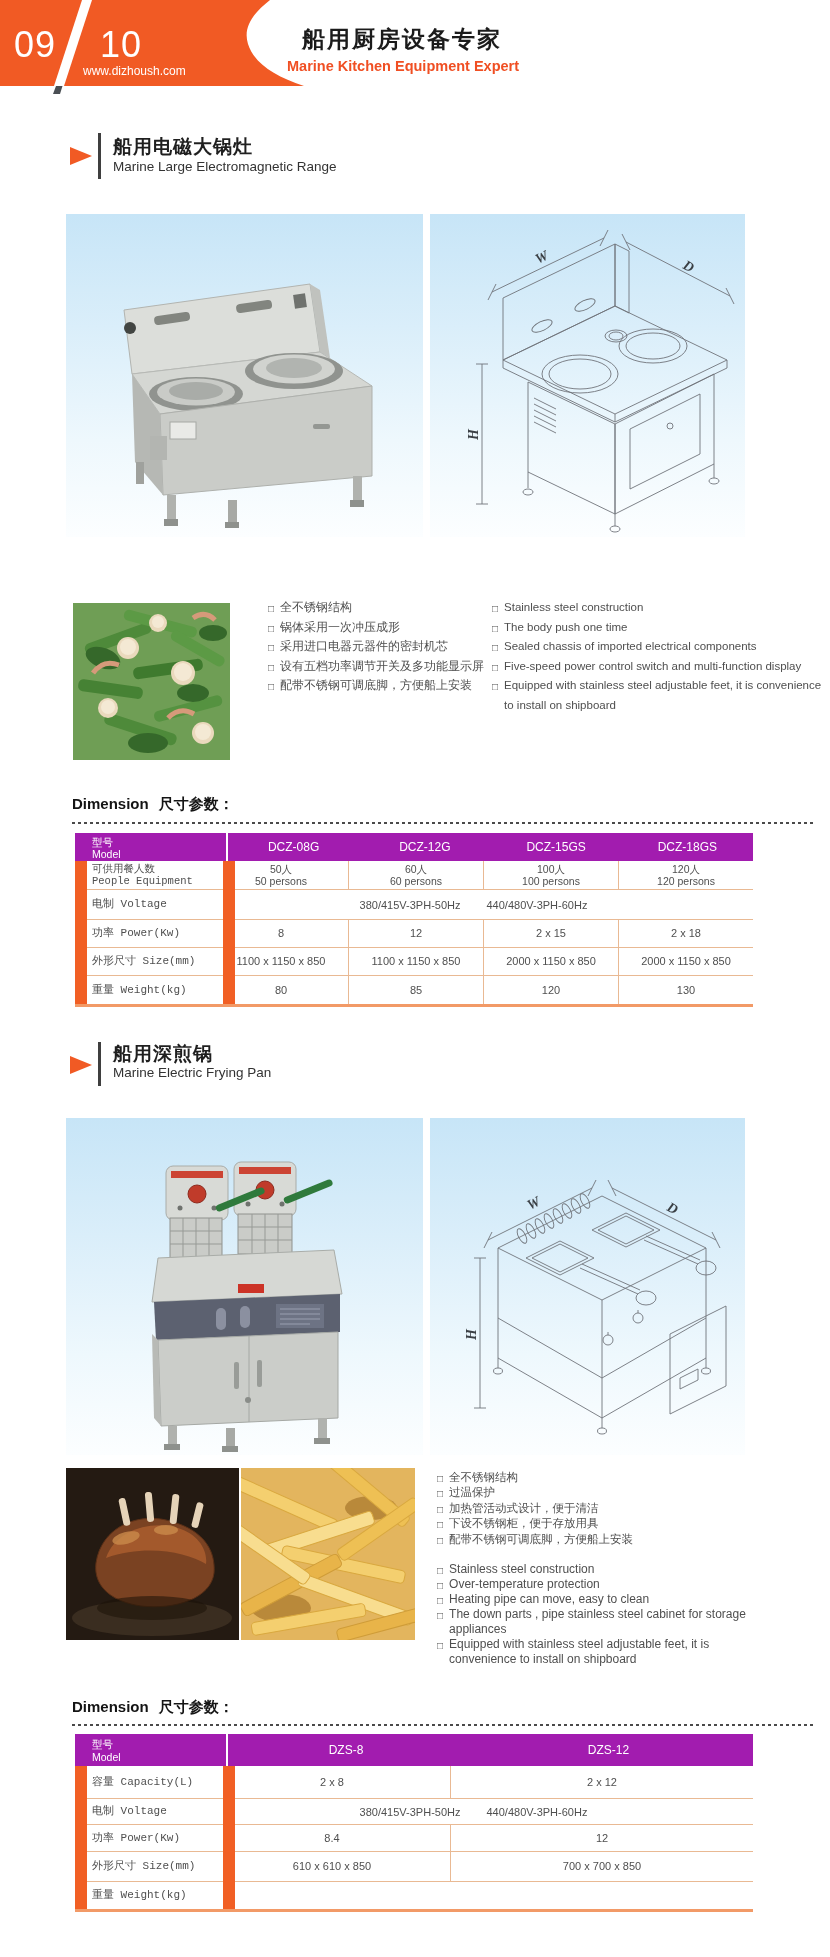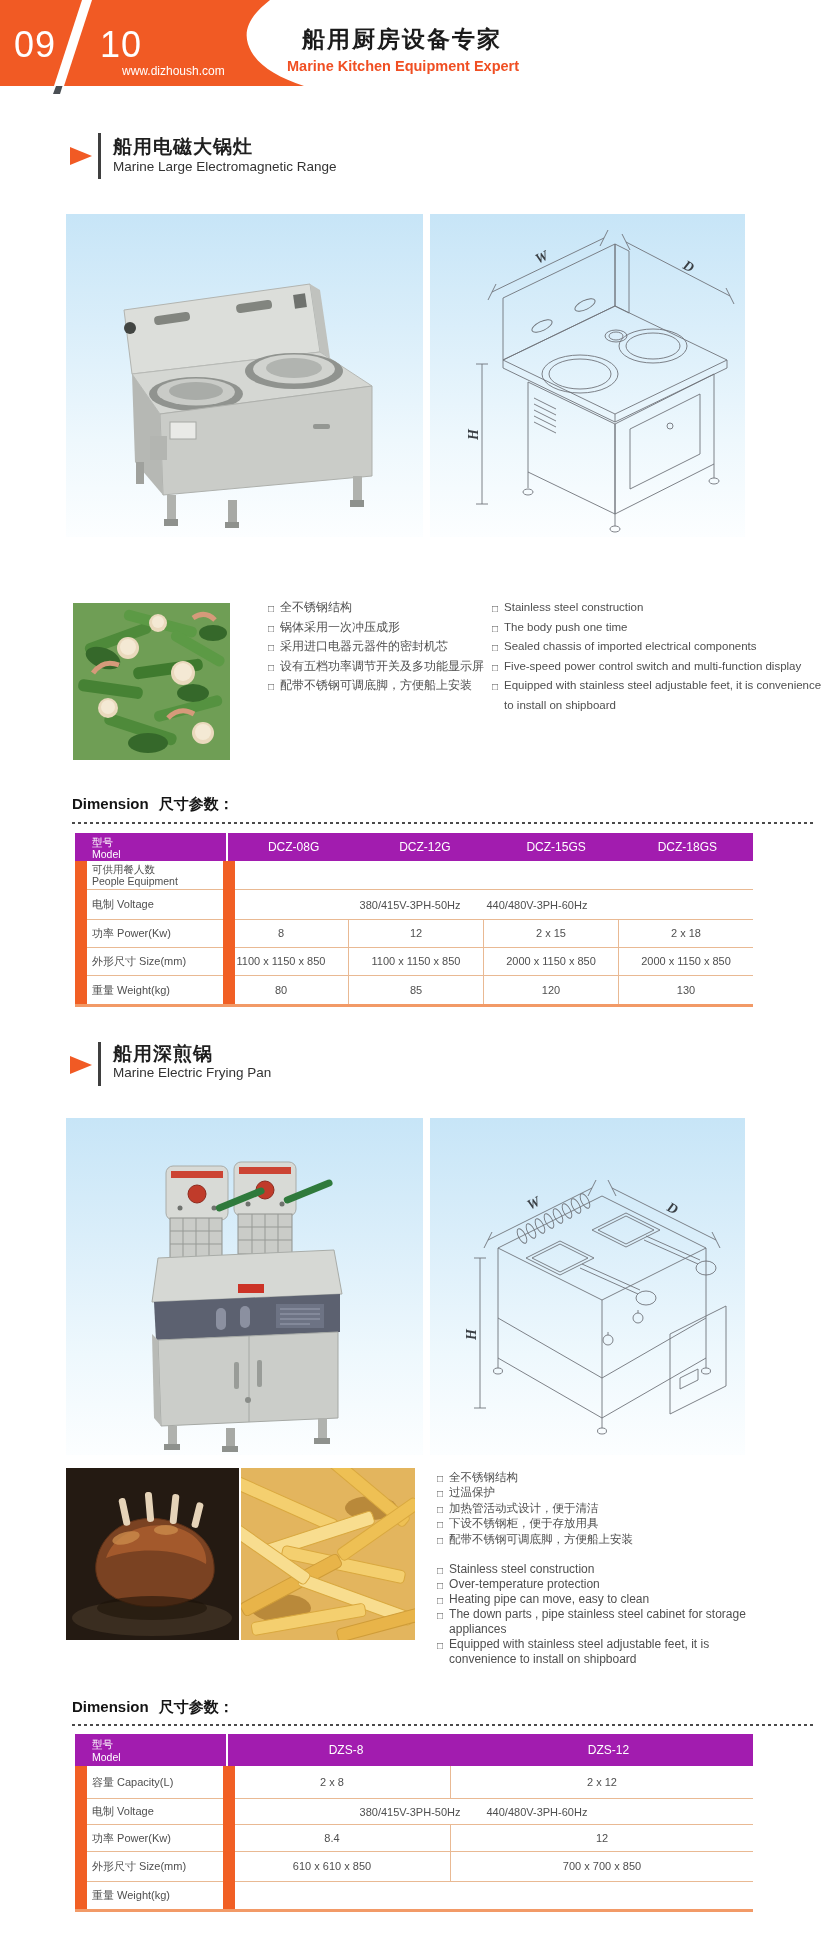--- a/index.html
+++ b/index.html
@@ -1,21 +1,21 @@
 <!DOCTYPE html>
 <html><head>
 <meta charset="utf-8">
 <style>
   html,body{margin:0;padding:0;background:#fff;}
   .page{position:relative;width:830px;height:1957px;background:#fff;overflow:hidden;
         font-family:"Liberation Sans",sans-serif;color:#222;}
   .abs{position:absolute;}
   
   .pn{position:absolute;color:#fff;font-size:36px;letter-spacing:1px;}
-  .site{position:absolute;color:#fff;font-size:12px;margin-left:39px;}
+  .site{position:absolute;color:#fff;font-size:12px;}
   .title-cn{position:absolute;font-size:23px;font-weight:bold;color:#1b1b1b;letter-spacing:2px;}
   .title-en{position:absolute;font-size:14.5px;font-weight:bold;color:#f04f23;}
   
   .tri{position:absolute;width:0;height:0;border-left:22px solid #f15a24;
        border-top:9px solid transparent;border-bottom:9px solid transparent;}
   .vbar{position:absolute;width:3px;background:#3f3f3f;}
   .sh-cn{position:absolute;left:113px;font-size:19px;font-weight:bold;color:#1f1f1f;letter-spacing:1px;}
   .sh-en{position:absolute;left:113px;font-size:13.5px;color:#333;}
   
   .panel{position:absolute;background:linear-gradient(180deg,#c7e5f7 0%,#daeefa 35%,#eef8fd 70%,#fcfeff 100%);}
@@ -34,21 +34,21 @@
   .hdr{position:absolute;top:0;left:0;right:0;background:#a21caf;display:flex;}
   .hlab{width:151px;color:#fff;font-size:10.5px;line-height:12px;padding:3px 0 0 17px;box-sizing:border-box;}
   .hlab span{display:block;}
   .hgap{width:2px;background:#fff;}
   .hcols{flex:1;display:flex;}
   .hcol{flex:1;display:flex;align-items:center;justify-content:center;color:#fff;font-size:12px;}
   .tbody{position:absolute;left:0;right:0;}
   .trow{display:flex;border-bottom:1px solid #e9b993;box-sizing:border-box;background:#fff;}
   .trow:last-child{border-bottom:none;}
   .rl{width:127px;padding-left:17px;box-sizing:border-box;font-size:11px;color:#4f4f4f;
-      display:flex;flex-direction:column;justify-content:center;line-height:12.5px;}
+      display:flex;flex-direction:column;justify-content:center;line-height:12.5px;font-family:Liberation Mono, monospace;}
   .rl.two{font-size:10.5px;}
   .rd{flex:1;display:flex;padding-left:12px;}
   .cell{flex:1;display:flex;flex-direction:column;align-items:center;justify-content:center;
         font-size:11px;color:#4f4f4f;border-left:1px solid #e9b993;line-height:12.5px;}
   .cell:first-child{border-left:none;}
   .cell.two{font-size:10.5px;}
   .merged{flex:1;display:flex;align-items:center;justify-content:center;gap:26px;
           font-size:11px;color:#4f4f4f;padding-right:20px;}
   .c1f{flex:0 0 236px;}
   .obar{position:absolute;width:12px;background:#f15f24;z-index:3;}
@@ -253,20 +253,38 @@
         <div class="hcol">DCZ-15GS</div>
         <div class="hcol">DCZ-18GS</div>
       </div>
     </div>
     <div class="tbody" style="top:28px;height:143px">
       <div class="trow" style="height:29px">
         <div class="rl two">
           <span>可供用餐人数</span>
           <span>People Equipment</span>
         </div>
+        <div class="rd">
+          <div class="cell two">
+              <span>50人</span>
+              <span>50 persons</span>
+            </div>
+          <div class="cell two">
+              <span>60人</span>
+              <span>60 persons</span>
+            </div>
+          <div class="cell two">
+              <span>100人</span>
+              <span>100 persons</span>
+            </div>
+          <div class="cell two">
+              <span>120人</span>
+              <span>120 persons</span>
+            </div>
+        </div>
       </div>
       <div class="trow" style="height:30px">
         <div class="rl">电制 Voltage</div>
         <div class="rd merged">
           <span>380/415V-3PH-50Hz</span>
           <span>440/480V-3PH-60Hz</span>
         </div>
       </div>
       <div class="trow" style="height:28px">
         <div class="rl">功率 Power(Kw)</div>

